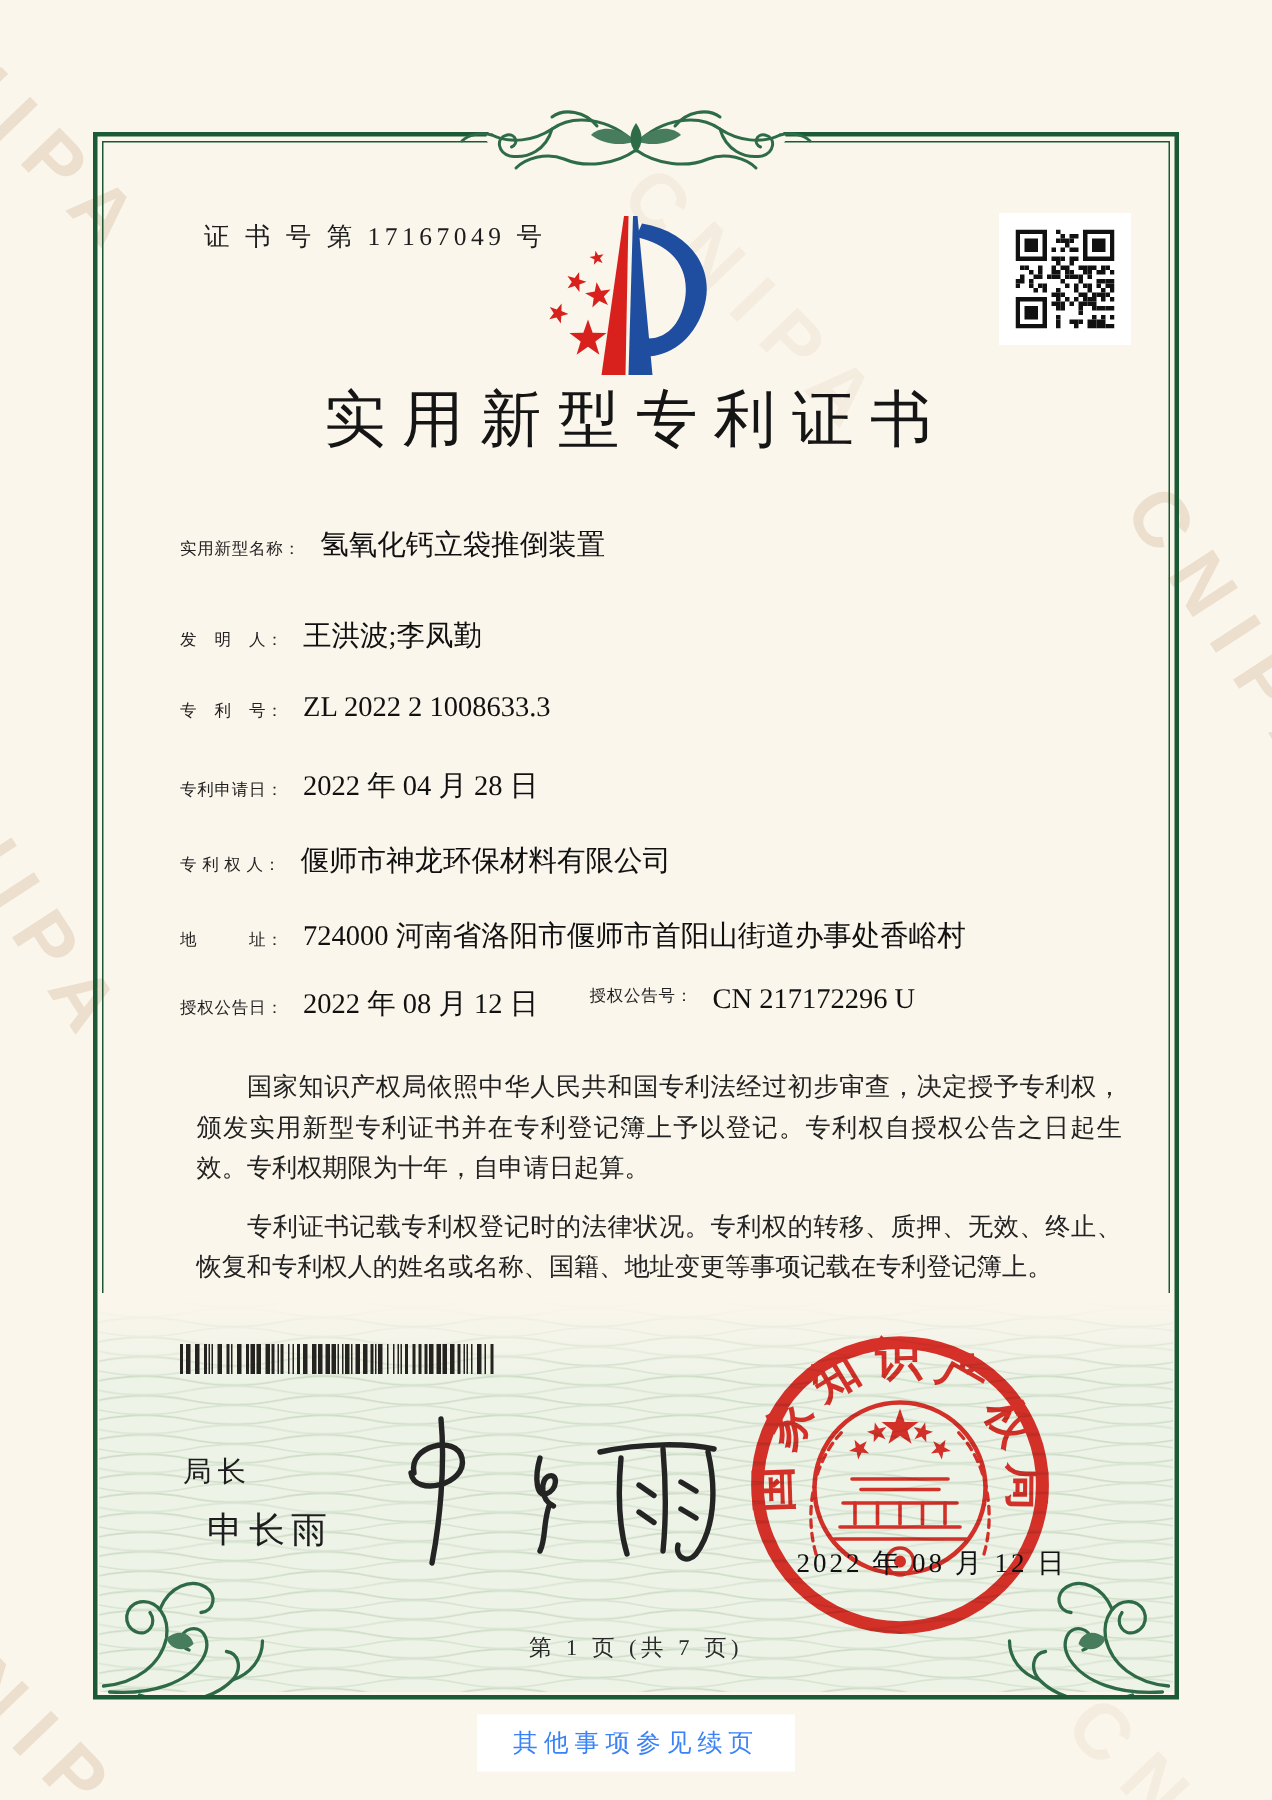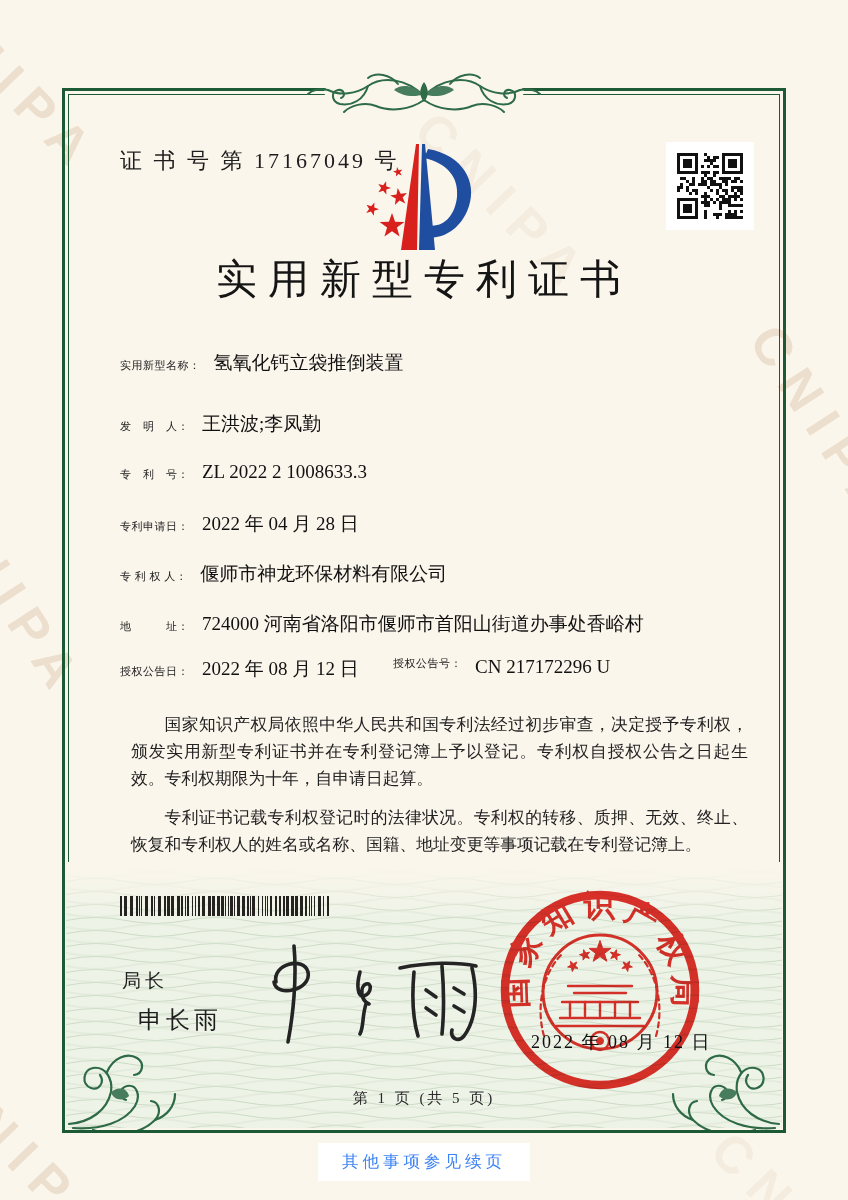--- a/index.html
+++ b/index.html
@@ -21,21 +21,21 @@
   .wm.faint{color:rgba(210,185,155,.16)}
   
   .frame-outer{position:absolute;left:62px;top:88px;width:718px;height:1039px;
                border:3px solid var(--green);z-index:2}
   .frame-inner{position:absolute;left:3px;top:3px;right:3px;bottom:3px;border:1px solid var(--green)}
   
   .band{position:absolute;left:66px;top:862px;width:716px;height:266px;z-index:2}
   .band-fade{position:absolute;left:0;top:0;width:100%;height:56px;
              background:linear-gradient(to bottom,#fbf6ec 8%,rgba(251,246,236,0) 100%)}
   
-  .cert-no{position:absolute;left:120px;top:146px;font-size:22px;letter-spacing:3px;z-index:3}
+  .cert-no{position:absolute;left:136px;top:146px;font-size:17px;letter-spacing:3px;z-index:3}
   .logo{position:absolute;left:350px;top:136px;z-index:3}
   .qr-box{position:absolute;left:666px;top:142px;width:88px;height:88px;background:#fff;z-index:3;
           display:flex;align-items:center;justify-content:center}
   .title{position:absolute;left:0;right:0;top:252px;text-align:center;font-size:41px;font-weight:normal;
          letter-spacing:11px;z-index:3;color:#151515}
   
   .frow{position:absolute;left:120px;right:80px;display:flex;align-items:baseline;z-index:3;white-space:pre}
   .flabel{font-size:11px;letter-spacing:.5px;color:#222}
   .fvalue{font-size:19px;margin-left:13px;color:#111}
   .pair2{position:absolute;left:273px;display:flex;align-items:flex-start;white-space:pre}
@@ -455,16 +455,16 @@
             <path d="M48,150 C40,122 46,88 66,68" stroke-dasharray="5 4" stroke-width="2.2"></path>
             <path d="M160,150 C168,122 162,88 142,68" stroke-dasharray="5 4" stroke-width="2.2"></path>
           </g>
           <circle cx="104" cy="155" r="3.5"></circle>
         </g>
       </g>
     </svg>
   </div>
   <div class="seal-date">2022 年 08 月 12 日</div>
 
-  <div class="page-info">第 1 页 (共 5 页)</div>
+  <div class="page-info">第 1 页 (共 7 页)</div>
   <div class="footer-note">其他事项参见续页</div>
 
 </div>
 
 </body></html>

